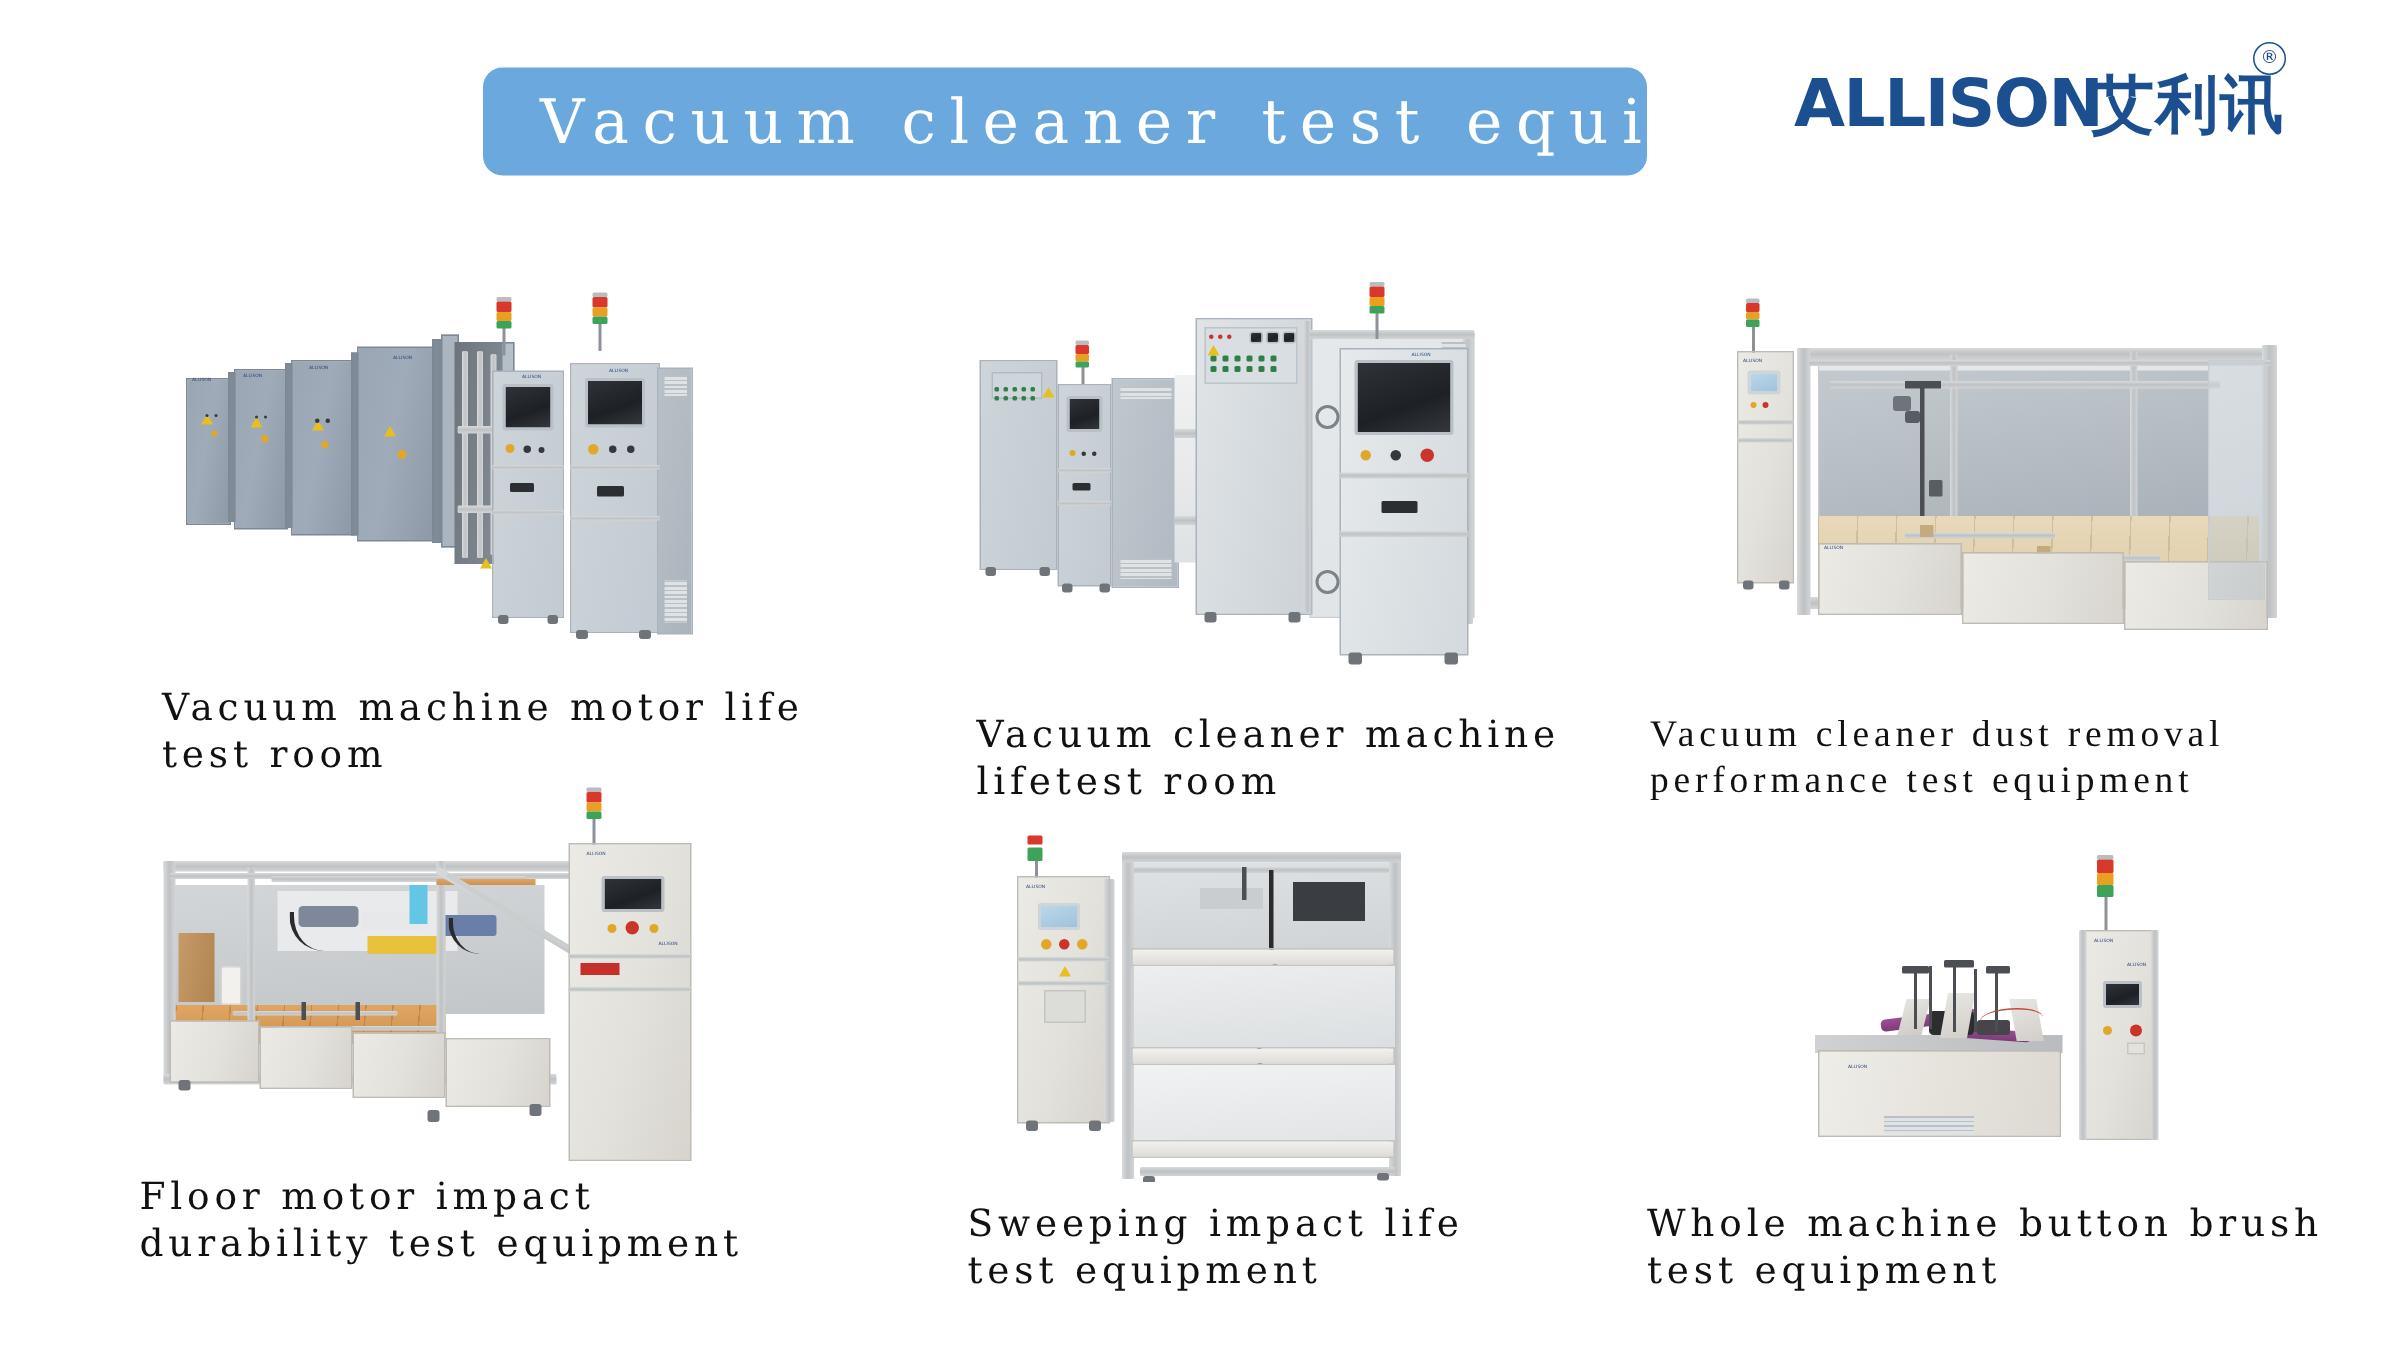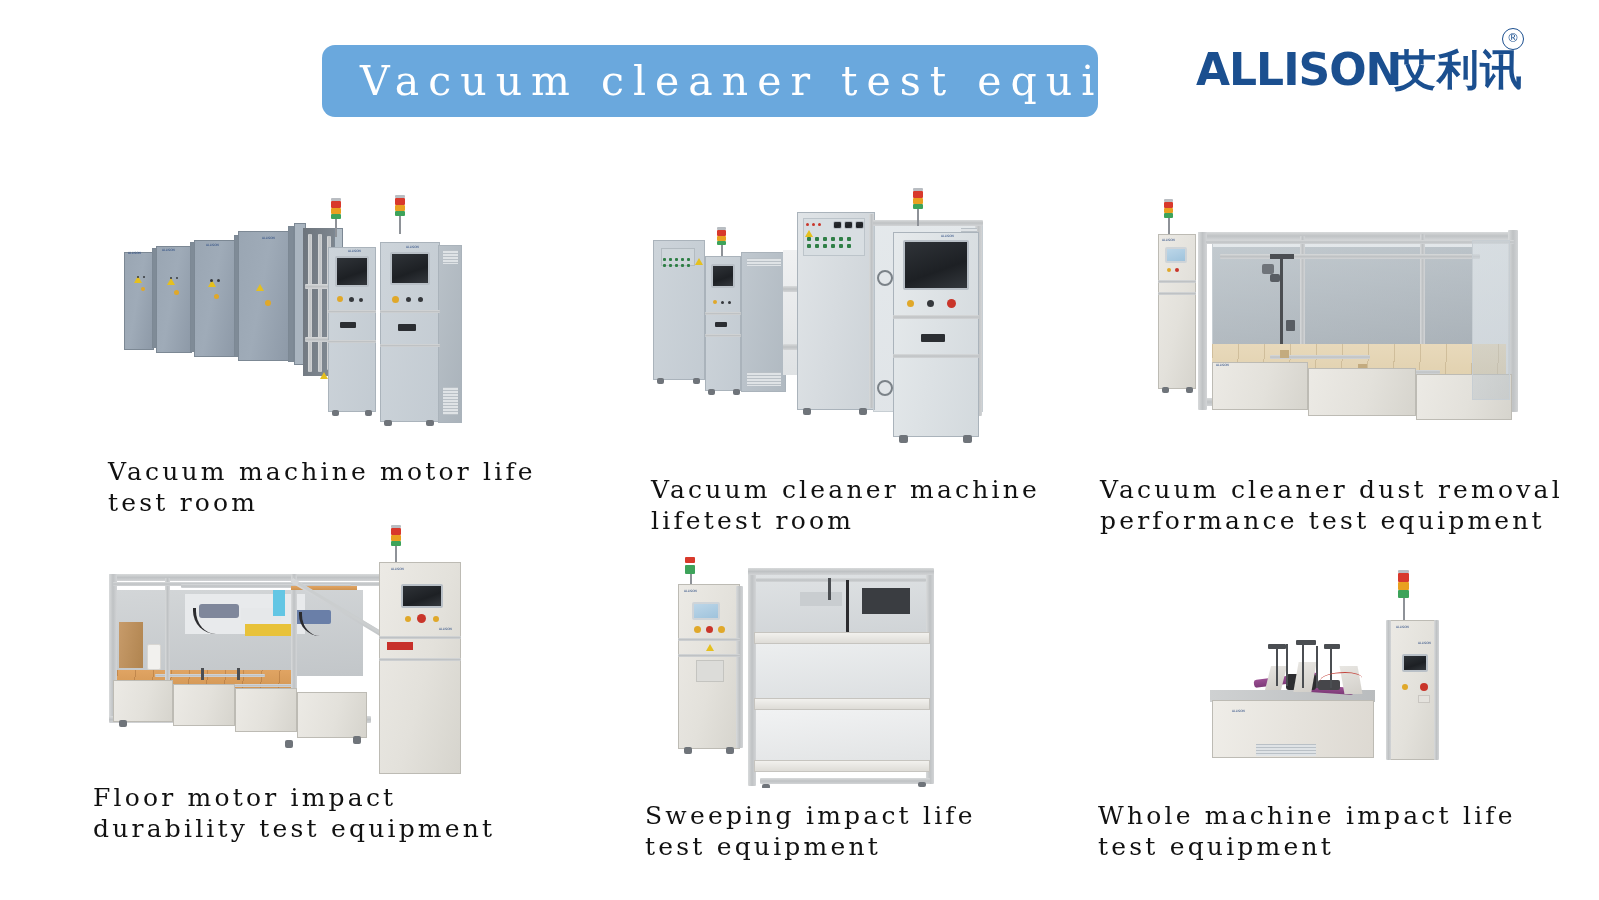--- a/index.html
+++ b/index.html
@@ -347,21 +347,21 @@
       <div style="position:absolute;left:310px;top:188px;width:10px;height:9px;background:#c3ab7f;"></div>
 
       <div class="cab-w" style="left:92px;top:170px;width:96px;height:48px;"></div>
       <div class="cab-w" style="left:188px;top:176px;width:108px;height:48px;"></div>
       <div class="cab-w" style="left:296px;top:182px;width:96px;height:46px;"></div>
       <div class="lbl" style="left:96px;top:172px;">ALLISON</div>
 
       <div class="glass" style="left:352px;top:48px;width:38px;height:160px;"></div>
     </div>
 
-    <div class="caption" style="left:1100px;top:474px;width:480px;">Vacuum cleaner dust removal
+    <div class="caption" style="left:1100px;top:474px;width:480px;font-family:Liberation Serif, serif;">Vacuum cleaner dust removal
 performance test equipment</div>
   </div>
 
   <div class="cell">
     <div class="photo" style="left:95px;top:512px;width:390px;height:262px;">
 
       <div class="inner-wall" style="left:18px;top:78px;width:250px;height:86px;background:linear-gradient(175deg,#d3d6d8,#c2c6c9);"></div>
 
       <div style="position:absolute;left:90px;top:82px;width:120px;height:40px;background:#e8eaec;"></div>
       <div style="position:absolute;left:104px;top:92px;width:40px;height:14px;background:#7f879b;border-radius:3px;"></div>
@@ -529,17 +529,17 @@
       <div class="alu-v" style="left:196px;top:58px;width:5px;height:140px;"></div>
       <div class="alu-v" style="left:244px;top:58px;width:5px;height:140px;"></div>
       <div class="screen" style="left:212px;top:92px;width:26px;height:18px;"></div>
       <div class="btn-y" style="left:212px;top:122px;width:6px;height:6px;"></div>
       <div class="btn-r" style="left:230px;top:121px;width:8px;height:8px;"></div>
       <div style="position:absolute;left:228px;top:133px;width:12px;height:8px;background:#e4e2dd;border:1px solid #c9c6c1;box-sizing:border-box;"></div>
       <div class="lbl" style="left:206px;top:64px;">ALLISON</div>
       <div class="lbl" style="left:228px;top:80px;">ALLISON</div>
     </div>
 
-    <div class="caption" style="left:1098px;top:800px;width:480px;">Whole machine impact life
+    <div class="caption" style="left:1098px;top:800px;width:480px;">Whole machine button brush
 test equipment</div>
   </div>
 
 </div>
 
 </body></html>

